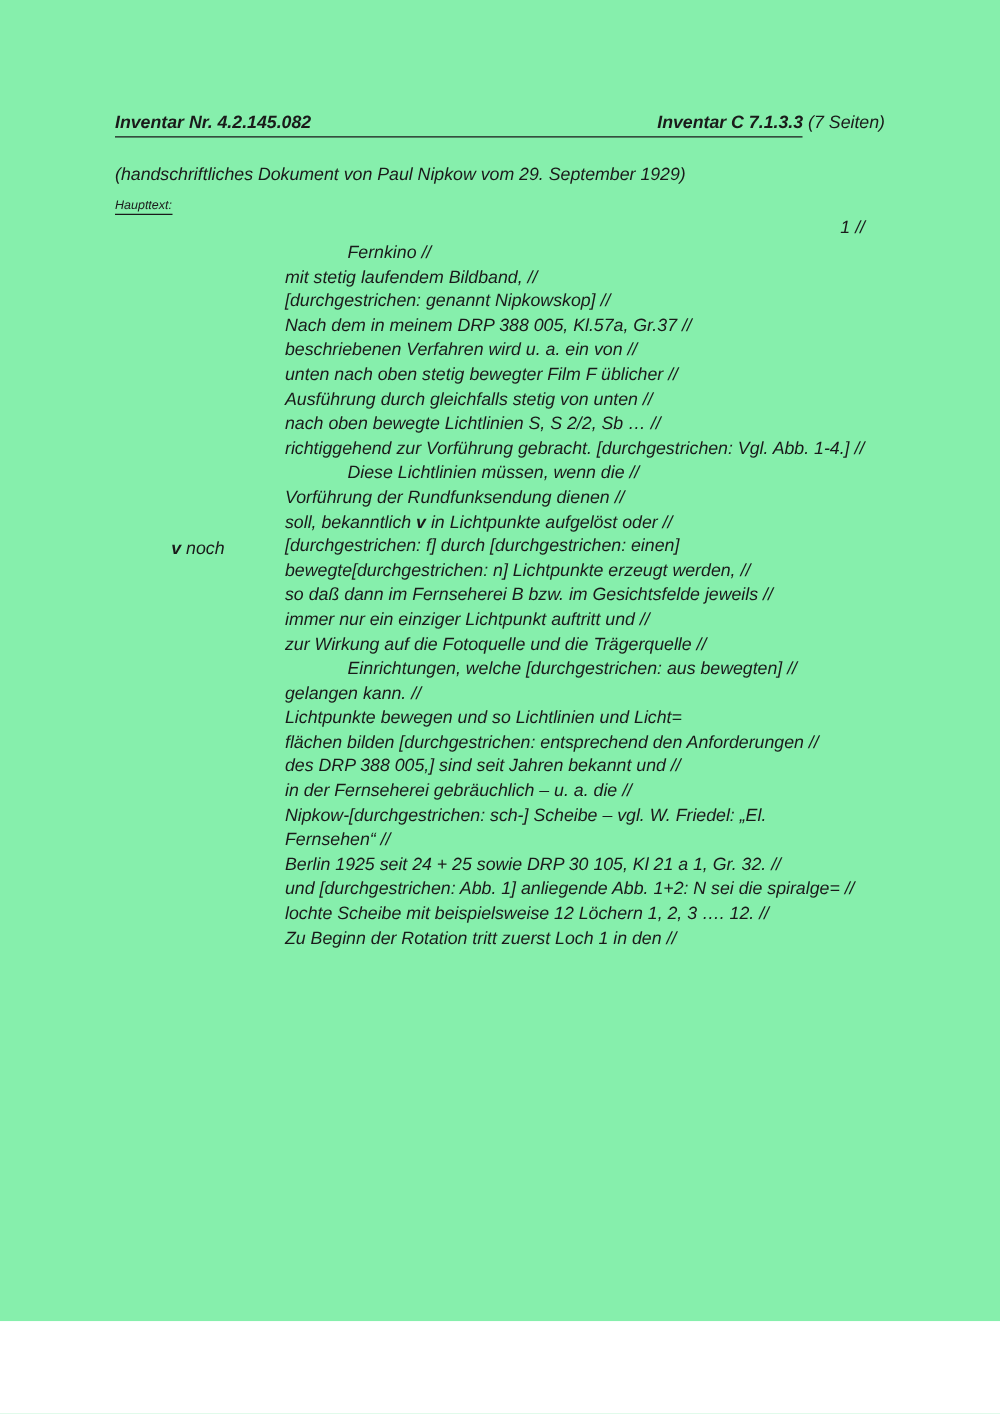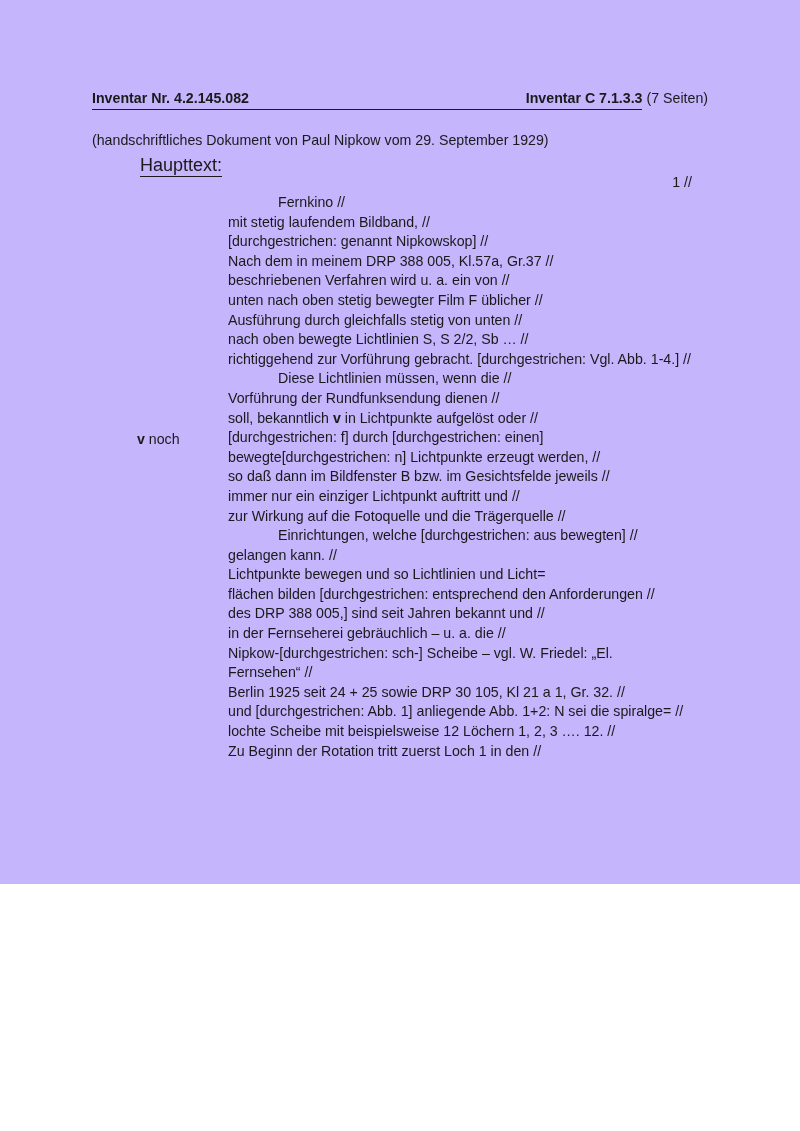--- a/index.html
+++ b/index.html
@@ -7,23 +7,24 @@
     padding: 0;
     background: #ffffff;
   }
   body {
     font-family: "Liberation Sans", sans-serif;
     color: #1a1a1a;
   }
   .page {
     position: relative;
     width: 800px;
-    height: 884px;
-    background: #c4b5fd;
+    height: 1057px;
+    background: #86efac;
     overflow: hidden;
+    font-style: italic;
   }
 
   
   .header {
     position: absolute;
     left: 92px;
     top: 88px;
     width: 616px;
   }
   .header-line-1 {
@@ -56,23 +57,22 @@
     line-height: 21px;
     margin-top: 20px;
     white-space: nowrap;
   }
 
   
   .section-label {
     position: absolute;
     left: 92px;
     top: 155px;
-    font-size: 18px;
+    font-size: 10px;
     line-height: 20px;
-    margin-left: 48px;
   }
   .section-label span.u {
     border-bottom: 1.2px solid #1a1a1a;
     padding-bottom: 1px;
   }
 
   
   .folio {
     position: absolute;
     left: 92px;
@@ -155,21 +155,21 @@
       <div class="tline">beschriebenen Verfahren wird u. a. ein von //</div>
       <div class="tline">unten nach oben stetig bewegter Film F üblicher //</div>
       <div class="tline">Ausführung durch gleichfalls stetig von unten //</div>
       <div class="tline">nach oben bewegte Lichtlinien S, S 2/2, Sb … //</div>
       <div class="tline">richtiggehend zur Vorführung gebracht. [durchgestrichen: Vgl. Abb. 1-4.] //</div>
       <div class="tline indent">Diese Lichtlinien müssen, wenn die //</div>
       <div class="tline">Vorführung der Rundfunksendung dienen //</div>
       <div class="tline">soll, bekanntlich <b>v</b> in Lichtpunkte aufgelöst oder //</div>
       <div class="tline">[durchgestrichen: f] durch [durchgestrichen: einen]</div>
       <div class="tline">bewegte[durchgestrichen: n] Lichtpunkte erzeugt werden, //</div>
-      <div class="tline">so daß dann im Bildfenster B bzw. im Gesichtsfelde jeweils //</div>
+      <div class="tline">so daß dann im Fernseherei B bzw. im Gesichtsfelde jeweils //</div>
       <div class="tline">immer nur ein einziger Lichtpunkt auftritt und //</div>
       <div class="tline">zur Wirkung auf die Fotoquelle und die Trägerquelle //</div>
       <div class="tline indent">Einrichtungen, welche [durchgestrichen: aus bewegten] //</div>
       <div class="tline">gelangen kann. //</div>
       <div class="tline">Lichtpunkte bewegen und so Lichtlinien und Licht=</div>
       <div class="tline">flächen bilden [durchgestrichen: entsprechend den Anforderungen //</div>
       <div class="tline">des DRP 388 005,] sind seit Jahren bekannt und //</div>
       <div class="tline">in der Fernseherei gebräuchlich – u. a. die //</div>
       <div class="tline">Nipkow-[durchgestrichen: sch-] Scheibe – vgl. W. Friedel: „El.</div>
       <div class="tline">Fernsehen“ //</div>

